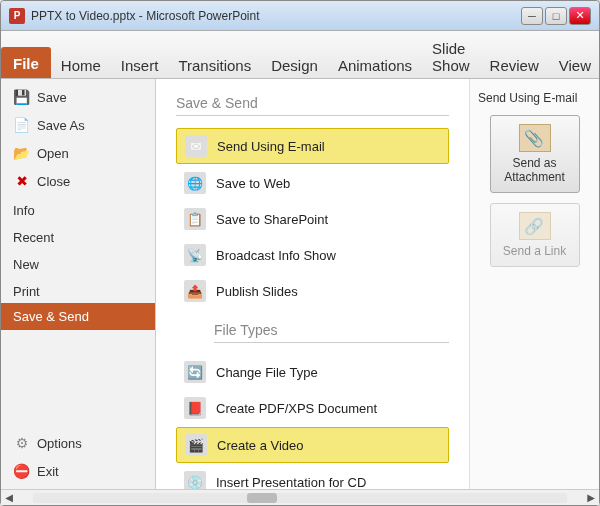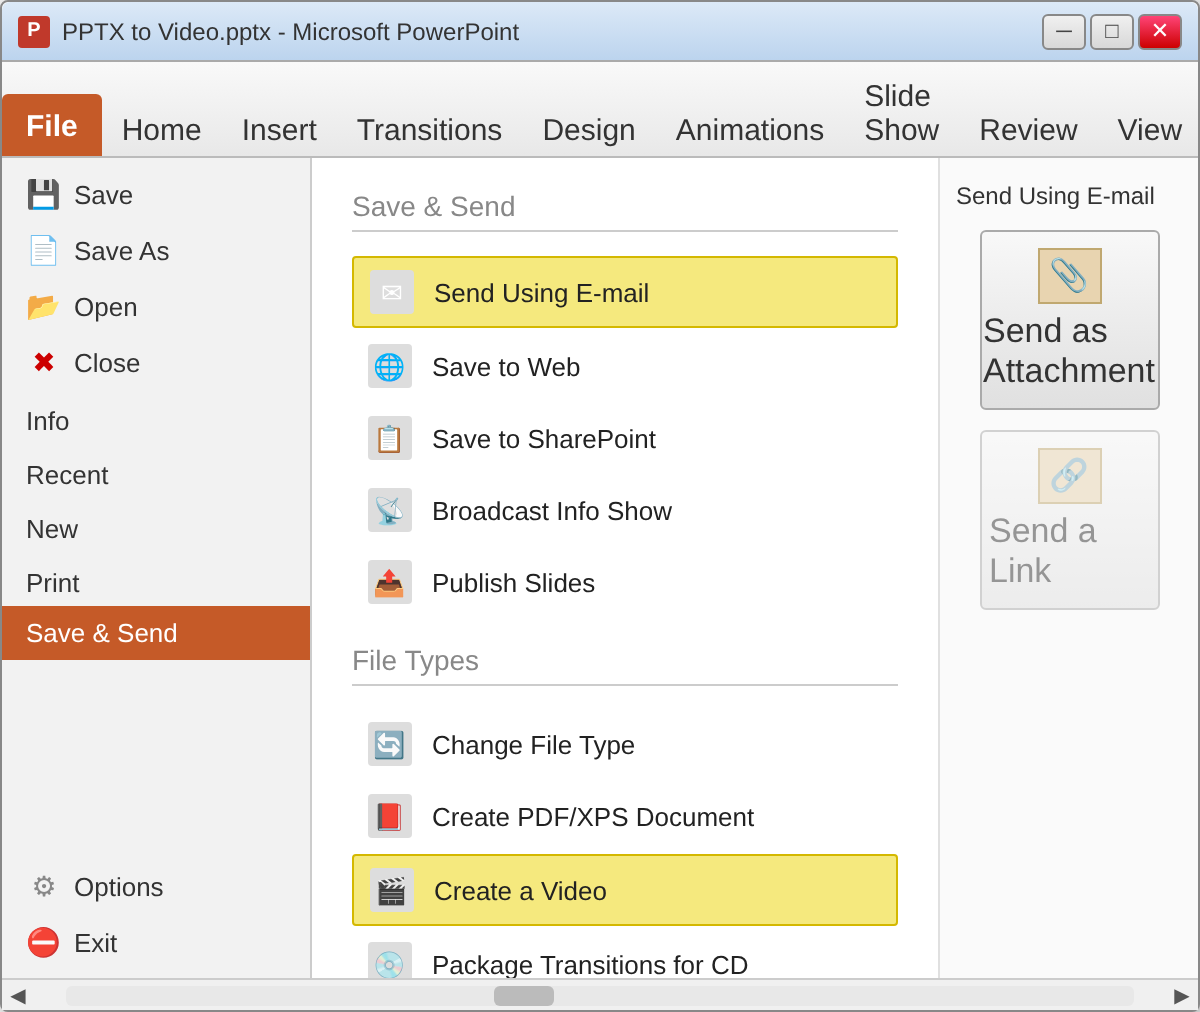--- a/index.html
+++ b/index.html
@@ -37,21 +37,21 @@
     .content-item { display: flex; align-items: center; gap: 10px; padding: 6px 8px; cursor: pointer; border-radius: 2px; margin-bottom: 2px; }
     .content-item.highlighted { background: #f5e97e; border: 1px solid #d4b800; }
     .content-item .ci-icon { width: 22px; height: 22px; background: #ddd; border-radius: 2px; display: flex; align-items: center; justify-content: center; flex-shrink: 0; font-size: 13px; }
     .content-item .ci-label { font-size: 13px; color: #222; }
 
     
     .right-panel { width: 130px; background: #fafafa; border-left: 1px solid #e0e0e0; padding: 12px 8px; display: flex; flex-direction: column; align-items: center; }
     .right-panel-title { font-size: 12px; color: #333; margin-bottom: 10px; text-align: left; width: 100%; }
     .right-btn { width: 90px; padding: 8px 4px; background: linear-gradient(to bottom, #f8f8f8, #e0e0e0); border: 1px solid #aaa; border-radius: 3px; cursor: pointer; display: flex; flex-direction: column; align-items: center; gap: 4px; margin-bottom: 10px; }
     .right-btn-icon { width: 32px; height: 28px; background: #e8d4b0; border: 1px solid #c0a870; display: flex; align-items: center; justify-content: center; font-size: 16px; }
-    .right-btn-label { font-size: 17px; color: #333; text-align: left; }
+    .right-btn-label { font-size: 12px; color: #333; text-align: center; }
     .right-btn.disabled { opacity: 0.5; cursor: default; }
 
     
     .icon-save { color: #1a6; font-size: 14px; }
     .icon-saveas { color: #e80; font-size: 14px; }
     .icon-open { color: #f80; font-size: 14px; }
     .icon-close { color: #c00; font-size: 14px; }
     .icon-email { background: #4a90d9; color: white; font-size: 10px; }
     .icon-web { background: #2a9; color: white; font-size: 11px; border-radius: 50%; }
     .icon-sharepoint { background: #036; color: white; font-size: 10px; }
@@ -155,37 +155,37 @@
       </div>
       <div class="content-item">
         <div class="ci-icon icon-broadcast">📡</div>
         <span class="ci-label">Broadcast Info Show</span>
       </div>
       <div class="content-item">
         <div class="ci-icon icon-publish">📤</div>
         <span class="ci-label">Publish Slides</span>
       </div>
 
-      <div class="content-section-title" style="margin-top:14px;">File Types</div>
+      <div class="content-section-title" style="margin-top:14px;margin-left:38px;">File Types</div>
 
       <div class="content-item">
         <div class="ci-icon icon-change">🔄</div>
         <span class="ci-label">Change File Type</span>
       </div>
       <div class="content-item">
         <div class="ci-icon icon-pdf">📕</div>
         <span class="ci-label">Create PDF/XPS Document</span>
       </div>
       <div class="content-item highlighted">
         <div class="ci-icon icon-video">🎬</div>
         <span class="ci-label">Create a Video</span>
       </div>
       <div class="content-item">
         <div class="ci-icon icon-package">💿</div>
-        <span class="ci-label">Package Transitions for CD</span>
+        <span class="ci-label">Insert Presentation for CD</span>
       </div>
 
     </div>
 
     <div class="right-panel">
       <div class="right-panel-title">Send Using E-mail</div>
       <div class="right-btn">
         <div class="right-btn-icon">📎</div>
         <div class="right-btn-label">Send as<br>Attachment</div>
       </div>

